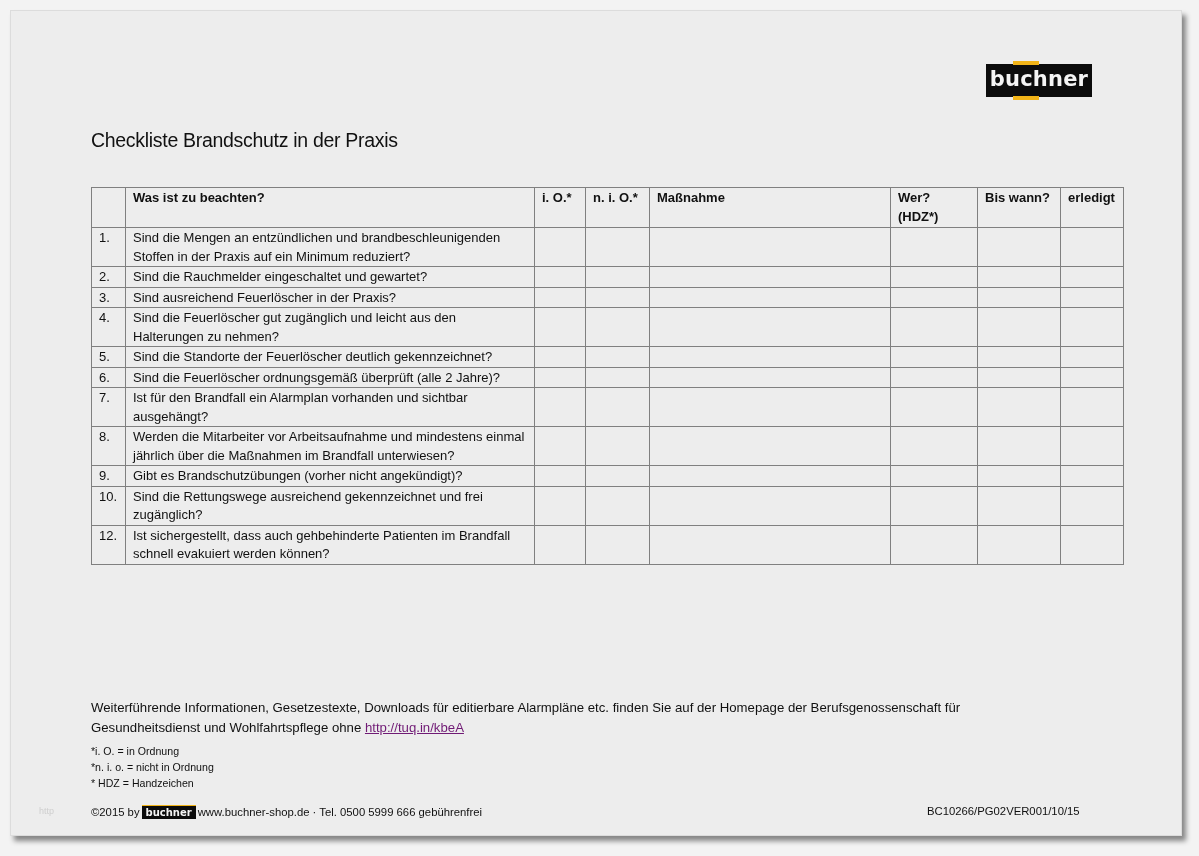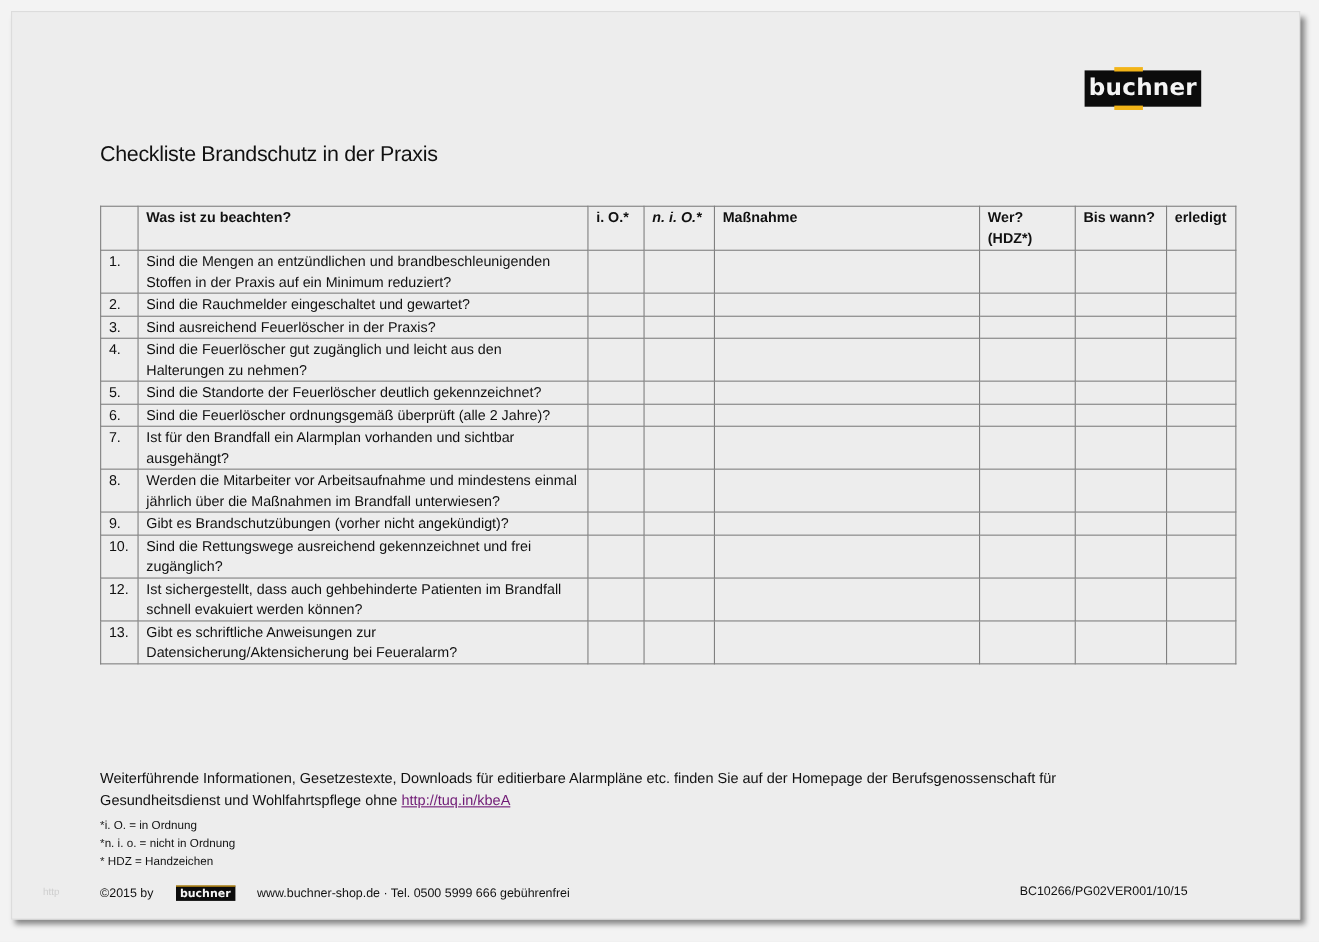--- a/index.html
+++ b/index.html
@@ -44,36 +44,36 @@
     vertical-align:top;
     padding:1px 7px 0 7px;
     text-align:left;
   }
   table.checklist th {
     font-weight:bold; height:38px; padding-top:1px;
   }
   .c-num { width:19px; }
   .c-q   { width:394px; }
   .c-io  { width:36px; }
-  .c-nio { width:49px;font-style:italic; }
+  .c-nio { width:49px; }
   .c-mass{ width:226px;margin-left:44px; }
   .c-wer { width:72px; }
   .c-bis { width:68px; }
   .c-erl { width:48px; }
   .info {
     position:absolute; left:90px; top:697px; width:1000px;
     font-size:13.2px; line-height:20px; color:#111;
   }
   .info a { color:#701a75; text-decoration:underline; }
   .notes {
     position:absolute; left:90px; top:742px; font-size:10.6px; line-height:16px;
   }
   .footer {
     position:absolute; left:90px; top:804px; font-size:11.3px;
-    display:flex; align-items:center; gap:20px;
+    display:flex; align-items:center; gap:2px;
   }
   .mini-logo {
     display:inline-block; background:#0c0c0c; color:#f4f4f4;
     font-weight:bold; font-size:10px; padding:0 4px; height:13px; line-height:13px;
     font-family:"DejaVu Sans", sans-serif;
     border-top:1px solid #f2b418;
   }
   .ref { position:absolute; left:926px; top:804px; font-size:11.3px; }
   .faint { position:absolute; left:38px; top:805px; font-size:9px; color:#cfcfcf; }
 </style>
@@ -207,30 +207,20 @@
         <tr>
           <td class="c-num">12.</td>
           <td class="c-q">Ist sichergestellt, dass auch gehbehinderte Patienten im Brandfall schnell evakuiert werden können?</td>
           <td class="c-io"></td>
           <td class="c-nio"></td>
           <td class="c-mass"></td>
           <td class="c-wer"></td>
           <td class="c-bis"></td>
           <td class="c-erl"></td>
         </tr>
-        <tr>
-          <td class="c-num">13.</td>
-          <td class="c-q">Gibt es schriftliche Anweisungen zur Datensicherung/Aktensicherung bei Feueralarm?</td>
-          <td class="c-io"></td>
-          <td class="c-nio"></td>
-          <td class="c-mass"></td>
-          <td class="c-wer"></td>
-          <td class="c-bis"></td>
-          <td class="c-erl"></td>
-        </tr>
       </tbody>
   </table>
 
   <div class="info" style="left:80px;top:687px;">
     <span>Weiterführende Informationen, Gesetzestexte, Downloads für editierbare Alarmpläne etc. finden Sie auf der Homepage der Berufsgenossenschaft für</span><br>
     <span>Gesundheitsdienst und Wohlfahrtspflege ohne </span><a>http://tuq.in/kbeA</a>
   </div>
 
   <div class="notes" style="left:80px;top:732px;">
     <div>*i. O. = in Ordnung</div>

